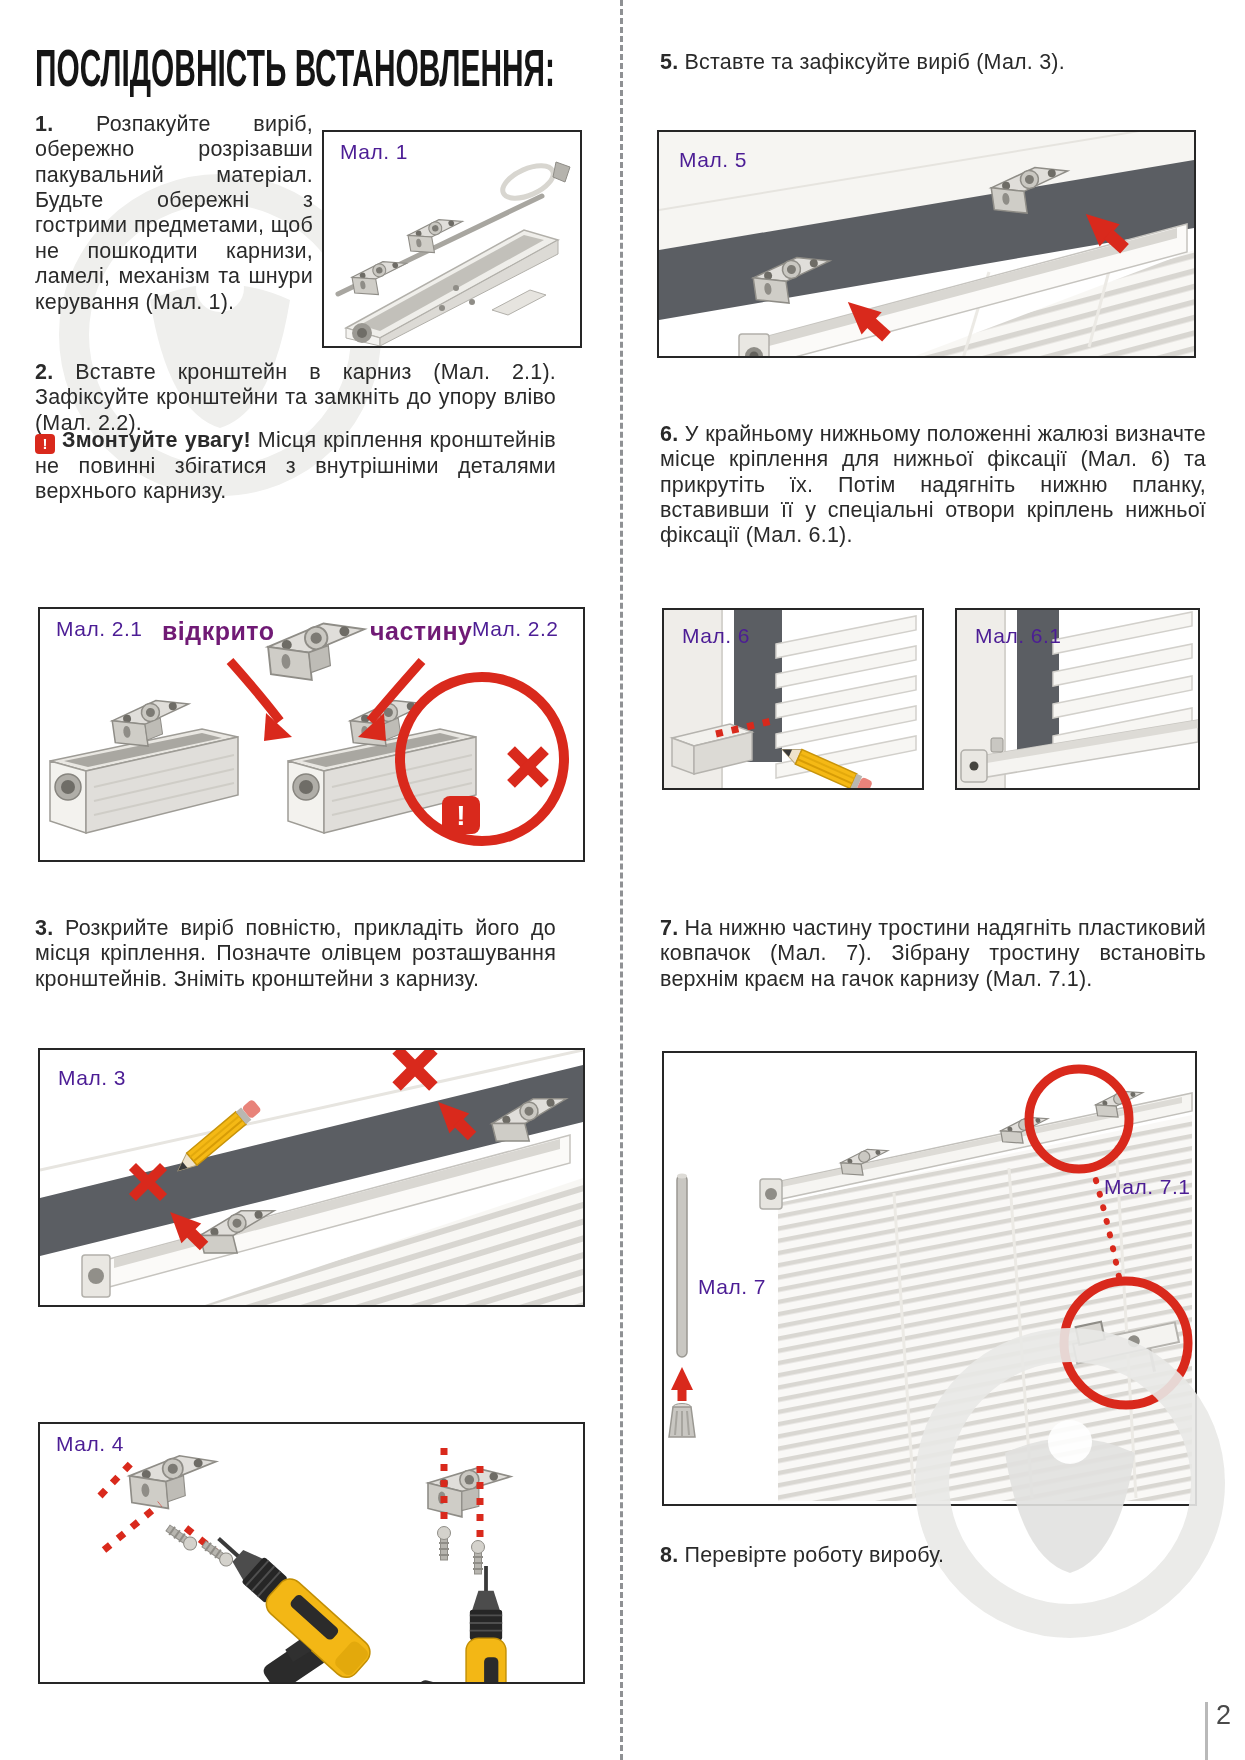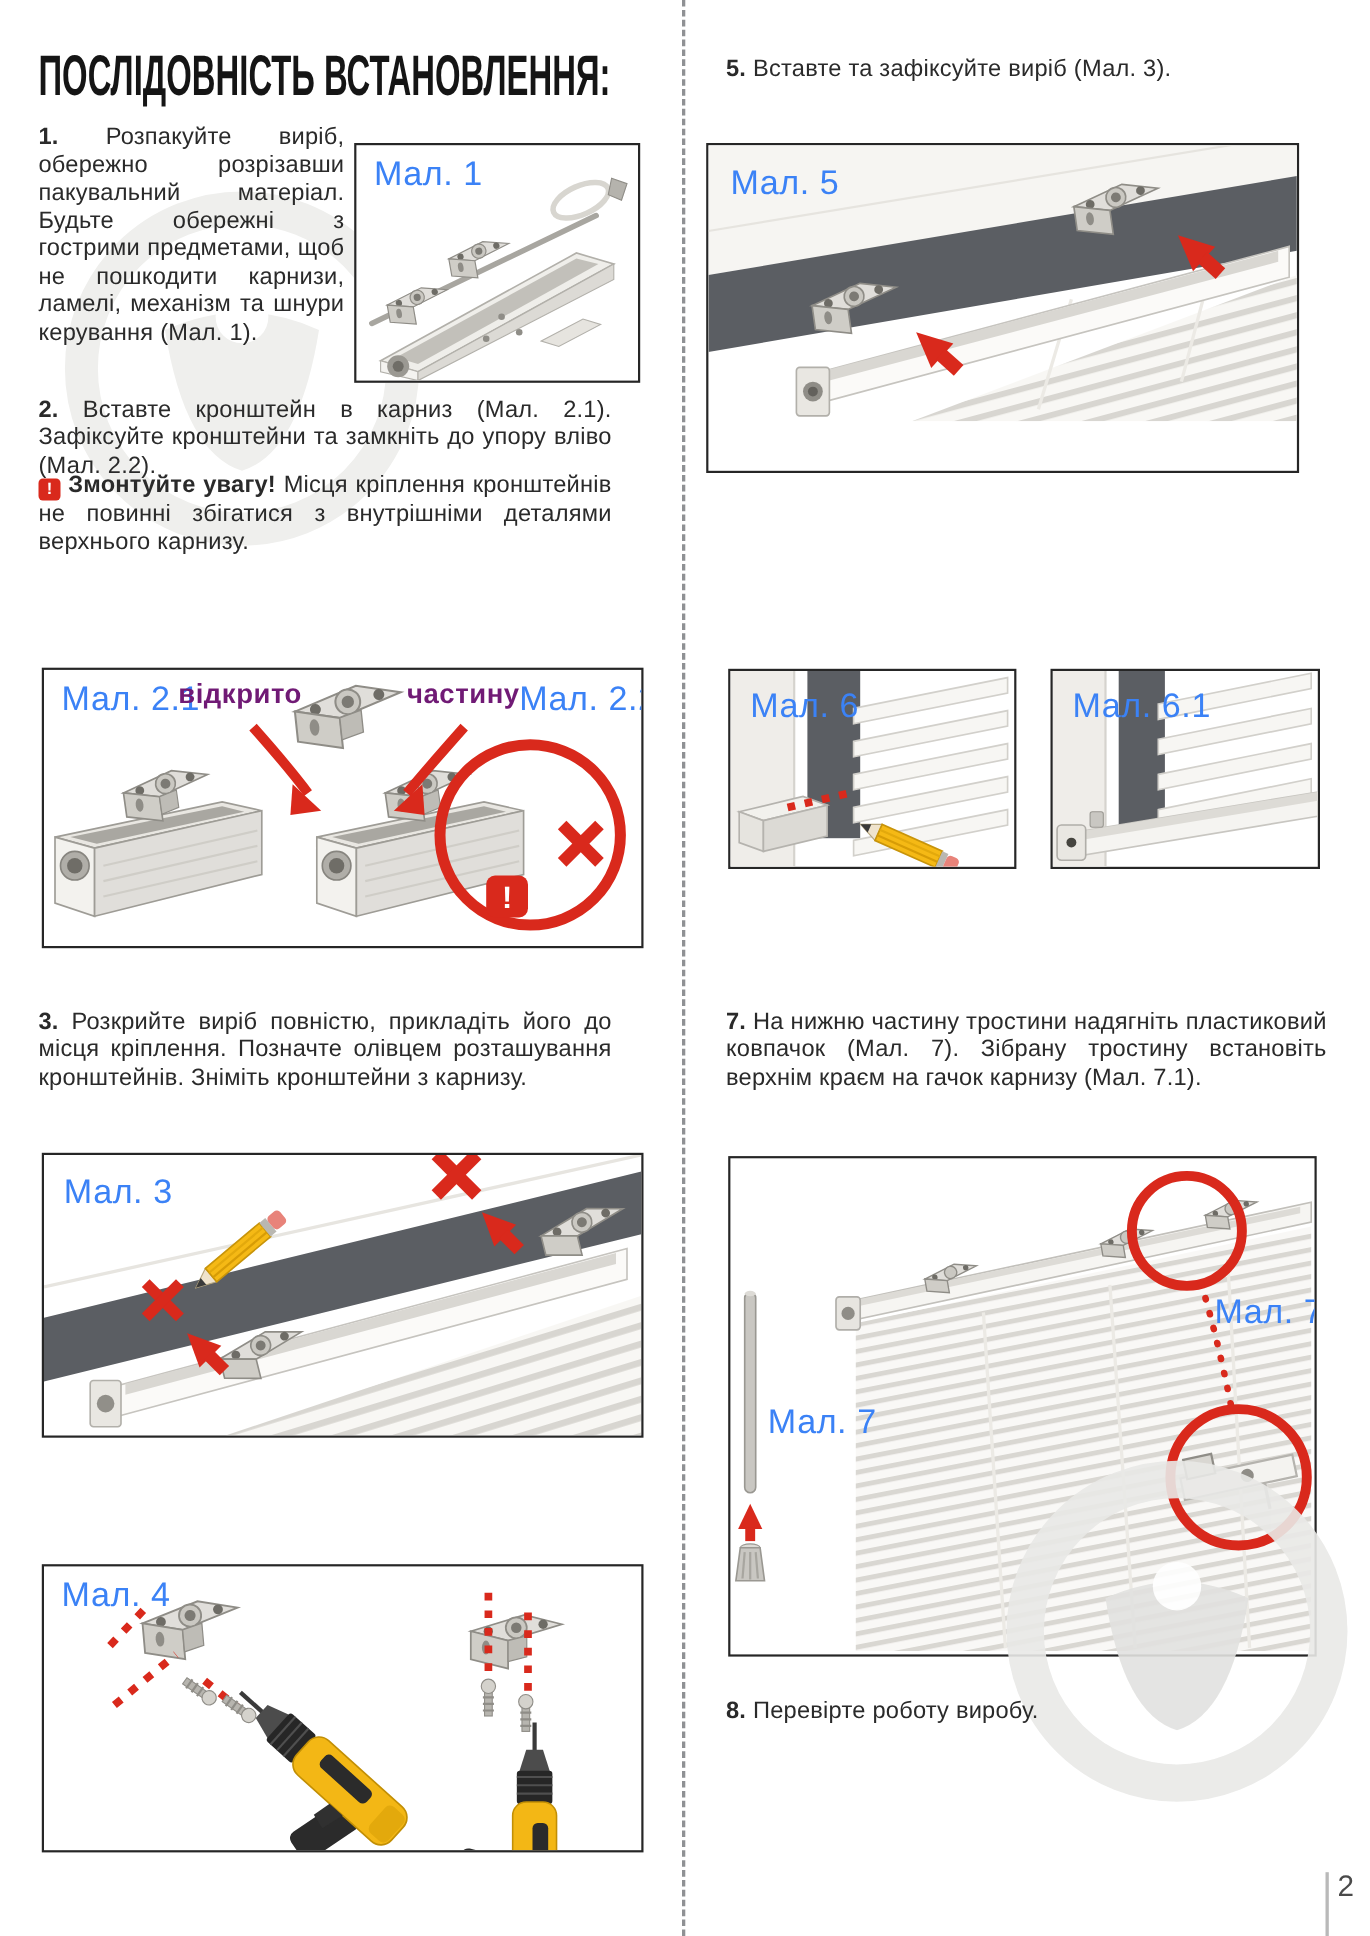--- a/index.html
+++ b/index.html
@@ -8,21 +8,21 @@
         font-family:"Liberation Sans","DejaVu Sans",sans-serif;color:#232323}
   .title-svg{position:absolute;left:35px;top:38px;z-index:2}
   .step{position:absolute;font-size:21.5px;line-height:1.18;text-align:justify;
         letter-spacing:.2px;z-index:2;color:#2a2a2a}
   .step .num{font-weight:bold}
   .warn-chip{display:inline-block;width:20px;height:20px;border-radius:4px;background:#d9291c;
         color:#fff;font-weight:bold;text-align:center;line-height:20px;font-size:15px;
         vertical-align:-2px;margin-right:7px}
   .fig{position:absolute;border:2.5px solid #262626;background:#fff;z-index:1;overflow:hidden}
   .fig svg{position:absolute;left:0;top:0;display:block}
-  .fig-label{position:absolute;font-size:31px;color:#3b82f6;letter-spacing:.5px;
+  .fig-label{position:absolute;font-size:21px;color:#4c1d95;letter-spacing:.5px;
         white-space:nowrap;z-index:3}
   .red-label{position:absolute;font-size:25px;font-weight:bold;color:#701a75;
         white-space:nowrap;z-index:3;letter-spacing:.5px}
   .divider{position:absolute;top:0;bottom:0;left:620px;width:0;
         border-left:3.5px dashed #8f9194;z-index:0}
   .watermark{position:absolute;pointer-events:none}
   .wm-left{left:35px;top:150px;z-index:0}
   .wm-br{left:905px;top:1318px;z-index:2;opacity:.9}
   .pageno{position:absolute;right:14px;bottom:0;z-index:2;display:flex;align-items:flex-start;gap:8px}
   .pageno .bar{width:3px;height:58px;background:#b9b9b9;margin-top:4px}
@@ -254,21 +254,21 @@
       <use href="#sc4" transform="translate(438,150) rotate(-90)"></use>
       <use href="#dr4" transform="translate(446,218) rotate(90) scale(0.95)"></use>
     </svg>
   </div>
 
   <p class="step" style="left:660px;top:50px;width:546px">
     <span class="num">5.</span>
     <span>Вставте та зафіксуйте виріб (Мал. 3).</span>
   </p>
 
-  <div class="fig" style="left:642px;top:130px;width:539px;height:300px">
+  <div class="fig" style="left:657px;top:130px;width:539px;height:228px">
     <span class="fig-label" style="left:20px;top:16px">Мал. 5</span>
     <svg width="535" height="251" viewBox="0 0 535 251">
       <defs>
         <pattern id="p5" width="22" height="15" patternUnits="userSpaceOnUse" patternTransform="rotate(-15)">
           <rect width="22" height="15" fill="#f8f7f4"></rect>
           <rect width="22" height="5.5" fill="#d8d6d1"></rect>
         </pattern>
         <g id="b5">
           <polygon points="0,16 46,2 78,10 32,24" fill="#e0deda" stroke="#8f8d87" stroke-width="1.5"></polygon>
           <circle cx="39" cy="13" r="9" fill="#cac8c2" stroke="#8f8d87" stroke-width="1.5"></circle>
@@ -294,20 +294,24 @@
       <rect x="80" y="202" width="30" height="44" rx="3" fill="#e9e7e2" stroke="#b2b0aa" stroke-width="1.5"></rect>
       <circle cx="95" cy="224" r="9" fill="#8f8d87"></circle>
       <circle cx="95" cy="224" r="4.5" fill="#63615c"></circle>
       <use href="#b5" transform="translate(92,130) rotate(-8)"></use>
       <use href="#ar5" transform="translate(200,180) rotate(-48)"></use>
       <use href="#b5" transform="translate(330,40) rotate(-8)"></use>
       <use href="#ar5" transform="translate(438,92) rotate(-48)"></use>
     </svg>
   </div>
 
+  <p class="step" style="left:660px;top:422px;width:546px">
+    <span class="num">6.</span>
+    <span>У крайньому нижньому положенні жалюзі визначте місце кріплення для нижньої фіксації (Мал. 6) та прикрутіть їх. Потім надягніть нижню планку, вставивши її у спеціальні отвори кріплень нижньої фіксації (Мал. 6.1).</span>
+  </p>
 
   <div class="fig" style="left:662px;top:608px;width:262px;height:182px">
     <span class="fig-label" style="left:18px;top:14px">Мал. 6</span>
     <svg width="258" height="178" viewBox="0 0 258 178">
       <defs>
         <g id="pn6">
           <polygon points="-26,0 -8,-8 -8,8" fill="#efe3cd" stroke="#b7a77f"></polygon>
           <polygon points="-26,0 -17,-4 -17,4" fill="#3a3a3a"></polygon>
           <rect x="-8" y="-8" width="60" height="16" fill="#f5b915" stroke="#c8940a" stroke-width="1.5"></rect>
           <line x1="-8" y1="-2.7" x2="52" y2="-2.7" stroke="#e3a90c" stroke-width="2"></line>

